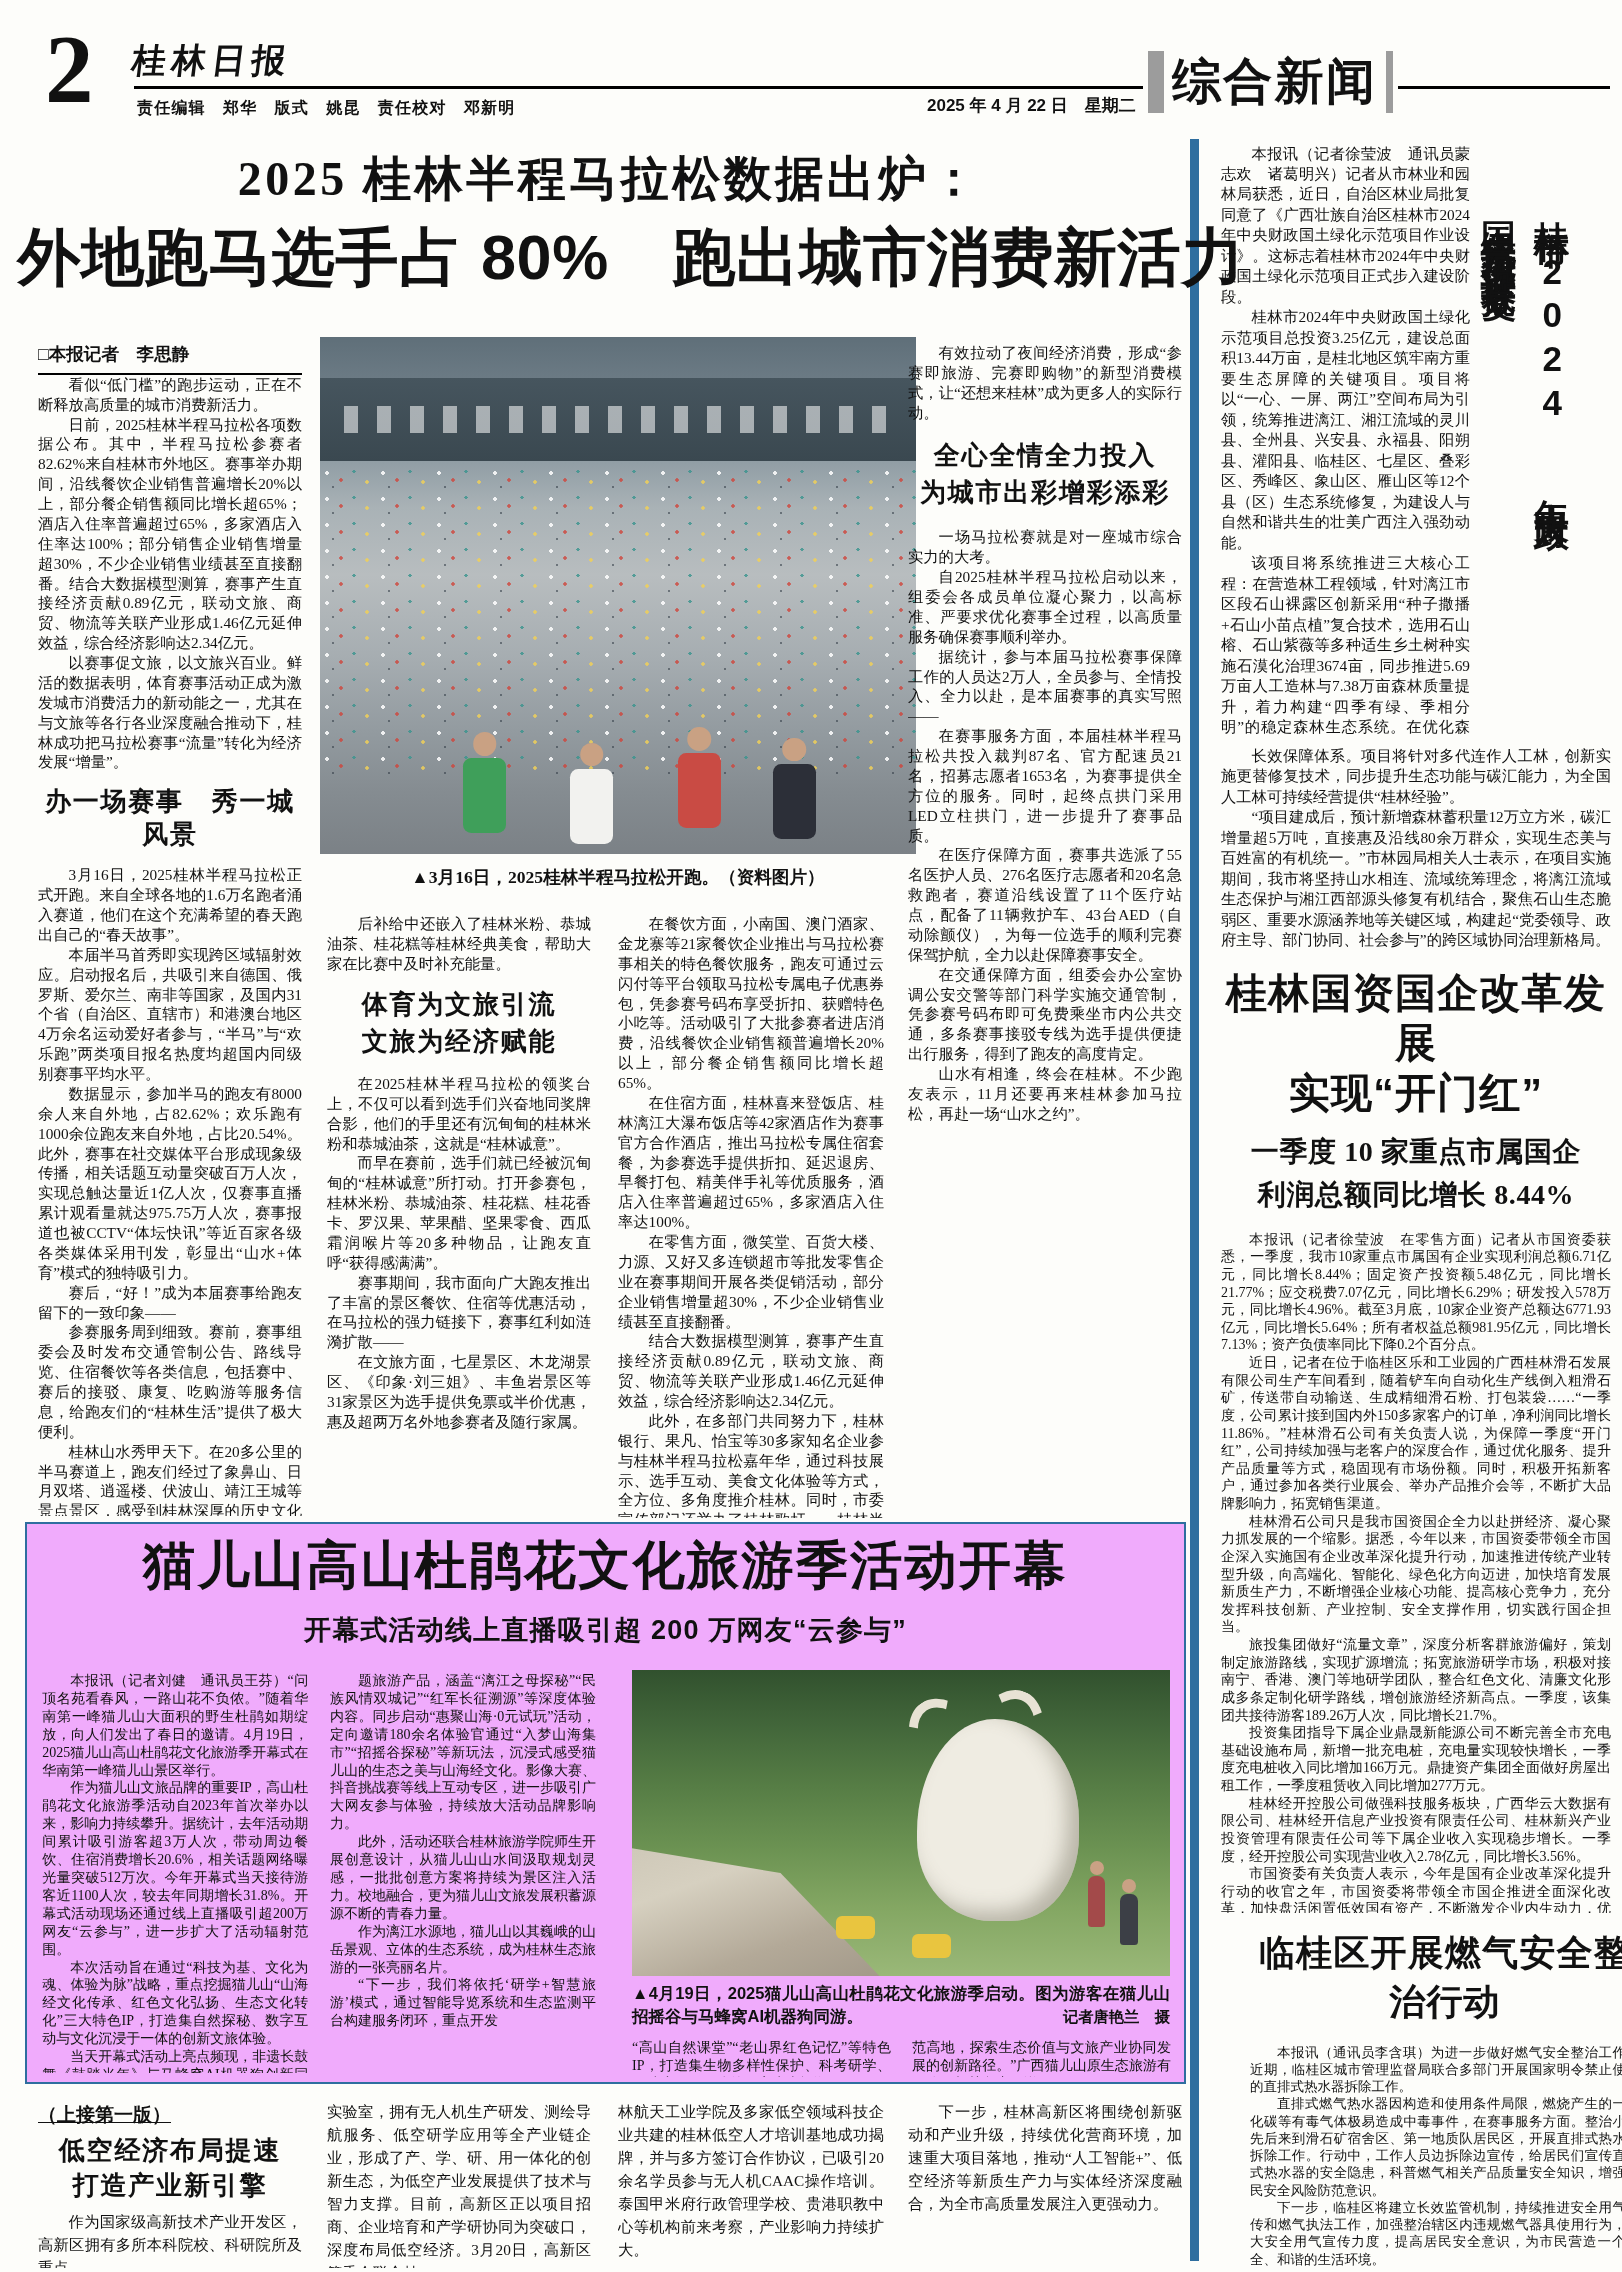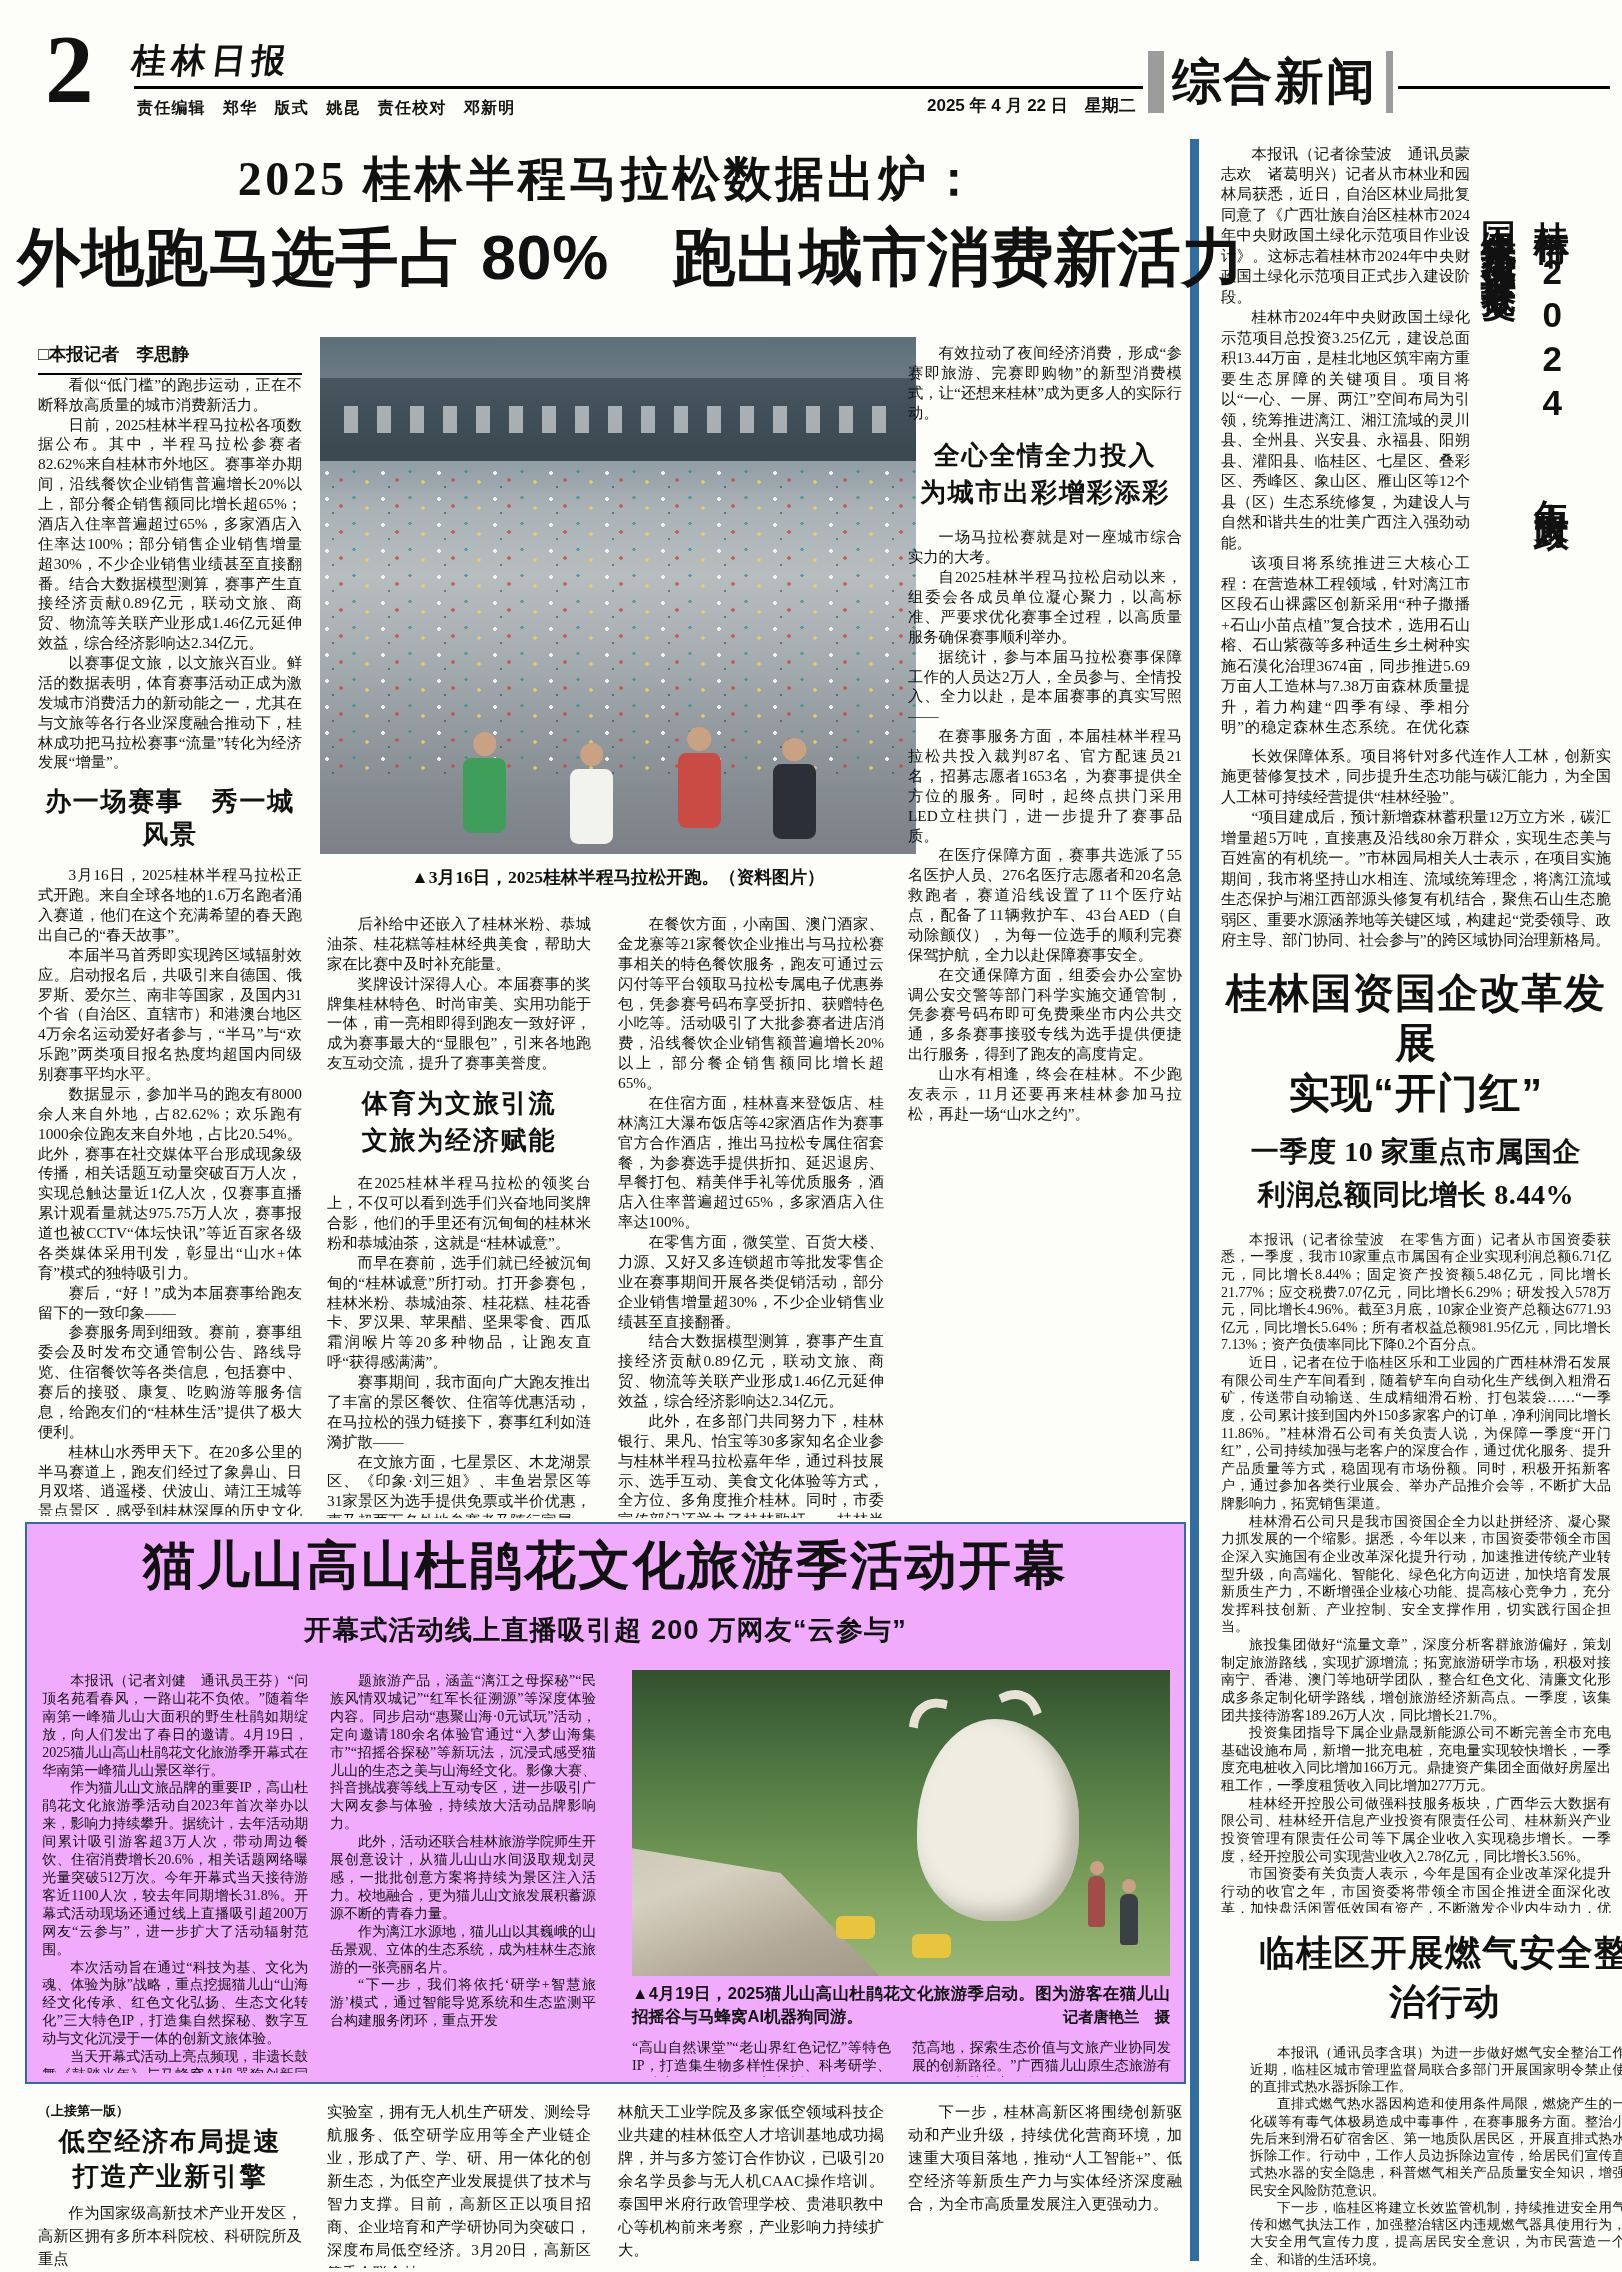--- a/index.html
+++ b/index.html
@@ -94,21 +94,21 @@
   #az-credit{position:absolute;left:605px;top:483px;width:538px;text-align:right;font-size:15.3px;font-weight:bold;}
   #az-mini1{position:absolute;left:605px;top:515px;width:259px;height:38px;font-size:14px;line-height:1.28;overflow:hidden;text-align:justify;}
   #az-mini2{position:absolute;left:885px;top:515px;width:259px;height:38px;font-size:14px;line-height:1.28;overflow:hidden;text-align:justify;}
   #az-mini1 .para,#az-mini2 .para{text-indent:0;}
   
   .la-col{position:absolute;top:2101px;height:167px;overflow:hidden;font-size:15.3px;line-height:1.5;text-align:justify;}
   #la-col1{left:38px;width:264px;}
   #la-col2{left:327px;width:264px;}
   #la-col3{left:618px;width:266px;}
   #la-col4{left:908px;width:274px;}
-  .la-note{font-size:13px;font-weight:bold;margin:0 0 3.5px;text-indent:0;}
+  .la-note{font-size:19px;font-weight:bold;margin:0 0 3.5px;text-indent:0;text-decoration:underline;}
   .la-h{text-align:center;font-size:26px;font-weight:900;font-family:"Liberation Sans",sans-serif;line-height:1.35;letter-spacing:1.8px;}
 </style>
 </head>
 <body>
 
 <div class="page">
 
   <div class="pagenum">2</div>
   <div class="masthead">桂林日报</div>
   <div class="head-rule"></div>
@@ -151,21 +151,20 @@
     <div class="runner" style="--shirt:#3f9f5a;left:24%;bottom:4%;"></div>
     <div class="runner" style="--shirt:#f2f2ef;left:42%;bottom:2%;"></div>
     <div class="runner" style="--shirt:#c94b44;left:60%;bottom:5%;"></div>
     <div class="runner" style="--shirt:#2c2f38;left:76%;bottom:3%;"></div>
   </div>
   <div id="m-caption">▲3月16日，2025桂林半程马拉松开跑。（资料图片）</div>
 
   <div id="m-col2" class="col body-std">
     <div>
         <p class="para">后补给中还嵌入了桂林米粉、恭城油茶、桂花糕等桂林经典美食，帮助大家在比赛中及时补充能量。</p>
-        <p class="para">奖牌设计深得人心。本届赛事的奖牌集桂林特色、时尚审美、实用功能于一体，甫一亮相即得到跑友一致好评，成为赛事最大的“显眼包”，引来各地跑友互动交流，提升了赛事美誉度。</p>
       </div>
     <div class="colhead pair" style="margin-top:15.3px;">体育为文旅引流</div>
     <div class="colhead pair" style="margin-bottom:15.3px;">文旅为经济赋能</div>
     <div>
         <p class="para">在2025桂林半程马拉松的领奖台上，不仅可以看到选手们兴奋地同奖牌合影，他们的手里还有沉甸甸的桂林米粉和恭城油茶，这就是“桂林诚意”。</p>
         <p class="para">而早在赛前，选手们就已经被沉甸甸的“桂林诚意”所打动。打开参赛包，桂林米粉、恭城油茶、桂花糕、桂花香卡、罗汉果、苹果醋、坚果零食、西瓜霜润喉片等20多种物品，让跑友直呼“获得感满满”。</p>
         <p class="para">赛事期间，我市面向广大跑友推出了丰富的景区餐饮、住宿等优惠活动，在马拉松的强力链接下，赛事红利如涟漪扩散——</p>
         <p class="para">在文旅方面，七星景区、木龙湖景区、《印象·刘三姐》、丰鱼岩景区等31家景区为选手提供免票或半价优惠，惠及超两万名外地参赛者及随行家属。</p>
       </div>
   </div>

